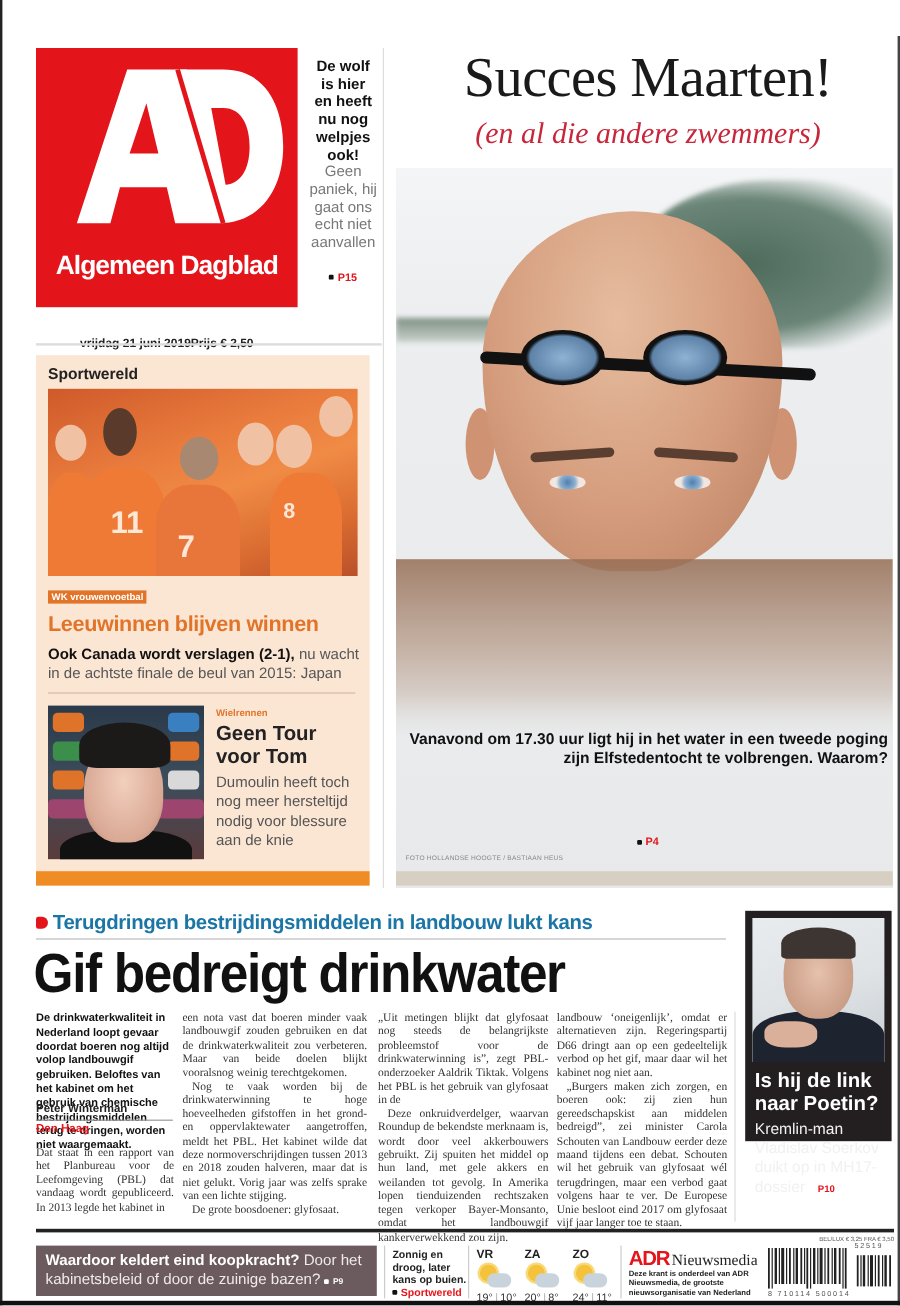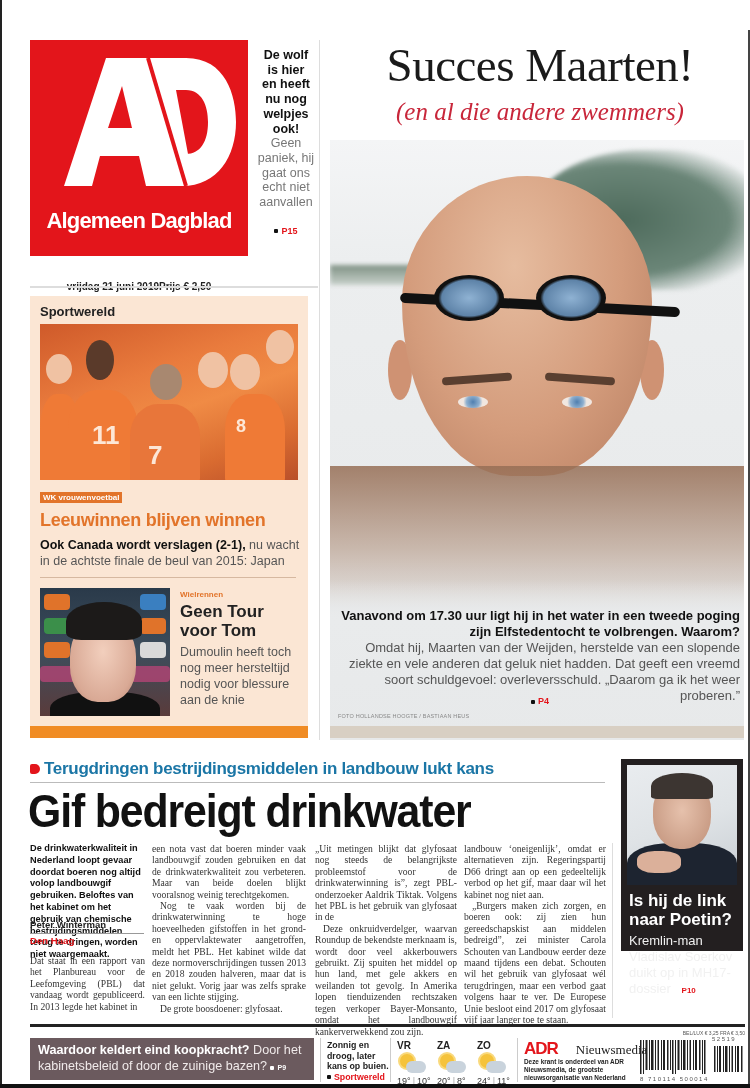--- a/index.html
+++ b/index.html
@@ -121,21 +121,21 @@
   .day { top: 1040px; width: 40px; }
   .day-name { font-size: 10px; font-weight: bold; color: #222; }
   .wx-icon { position: relative; width: 30px; height: 24px; margin: 1px 0 0 1px; }
   .wx-sun { position: absolute; left: 2px; top: 2px; width: 14px; height: 14px; border-radius: 50%; background: #f5c33b; box-shadow: 0 0 0 2px #f9d97c; }
   .wx-cloud { position: absolute; left: 8px; top: 9px; width: 20px; height: 12px; border-radius: 8px; background: #c9d3dc; }
   .wx-temp { font-size: 9px; color: #333; }
   .wx-temp .sep { color: #aaa; margin: 0 2px; }
   .vr3 { left: 517px; top: 1038px; width: 1px; height: 44px; background: #ccc; }
   .adr-logo { left: 524px; top: 1039px; display: flex; align-items: baseline; }
   .adr-mark { font-size: 17px; font-weight: bold; color: #e3151b; letter-spacing: -1px; }
-  .adr-name { font-family: "Liberation Serif", serif; font-size: 13px; color: #222; margin-left: 18px; }
+  .adr-name { font-family: "Liberation Serif", serif; font-size: 13px; color: #222; margin-left: 2px; }
   .adr-desc { left: 524px; top: 1058px; width: 120px; font-size: 6.4px; line-height: 7.8px; color: #222; font-weight: bold; }
   .barcode-prices { left: 640px; top: 1030px; width: 105px; text-align: right; font-size: 5px; color: #555; }
   .barcode { left: 640px; top: 1040px; width: 105px; height: 34px; }
   .barcode-digits { left: 640px; top: 1076px; width: 90px; font-size: 6px; color: #555; letter-spacing: 1.5px; }
   .barcode-addon { left: 712px; top: 1036px; font-size: 6px; color: #555; letter-spacing: 1.5px; }
 </style>
 </head>
 <body>
 
 <div class="abs frame-left"></div>
@@ -194,21 +194,20 @@
   <div class="brow b-l"></div>
   <div class="brow b-r"></div>
   <div class="eye e-l"></div>
   <div class="eye e-r"></div>
   <div class="water"></div>
   <div class="caption-bg"></div>
 </div>
 
 <div class="abs main-lead">
   <div class="bold">Vanavond om 17.30 uur ligt hij in het water in een tweede poging zijn Elfstedentocht te volbrengen. Waarom?</div>
-  <div class="light">Omdat hij, Maarten van der Weijden, herstelde van een slopende ziekte en vele anderen dat geluk niet hadden. Dat geeft een vreemd soort schuldgevoel: overleversschuld. „Daarom ga ik het weer proberen.”</div>
 </div>
 <div class="abs main-ref"><span class="ref-dot"></span><span>P4</span></div>
 <div class="abs photo-credit">FOTO HOLLANDSE HOOGTE / BASTIAAN HEUS</div>
 <div class="abs main-base"></div>
 
 <div class="abs sport">
   <div class="sport-title">Sportwereld</div>
   <div class="sport-photo" title="Dutch women's football team celebrating in orange shirts">
     <div class="shirt" style="left:0;top:70px;width:40px;height:90px;"></div>
     <div class="p" style="left:6px;top:30px;width:26px;height:30px;"></div>

